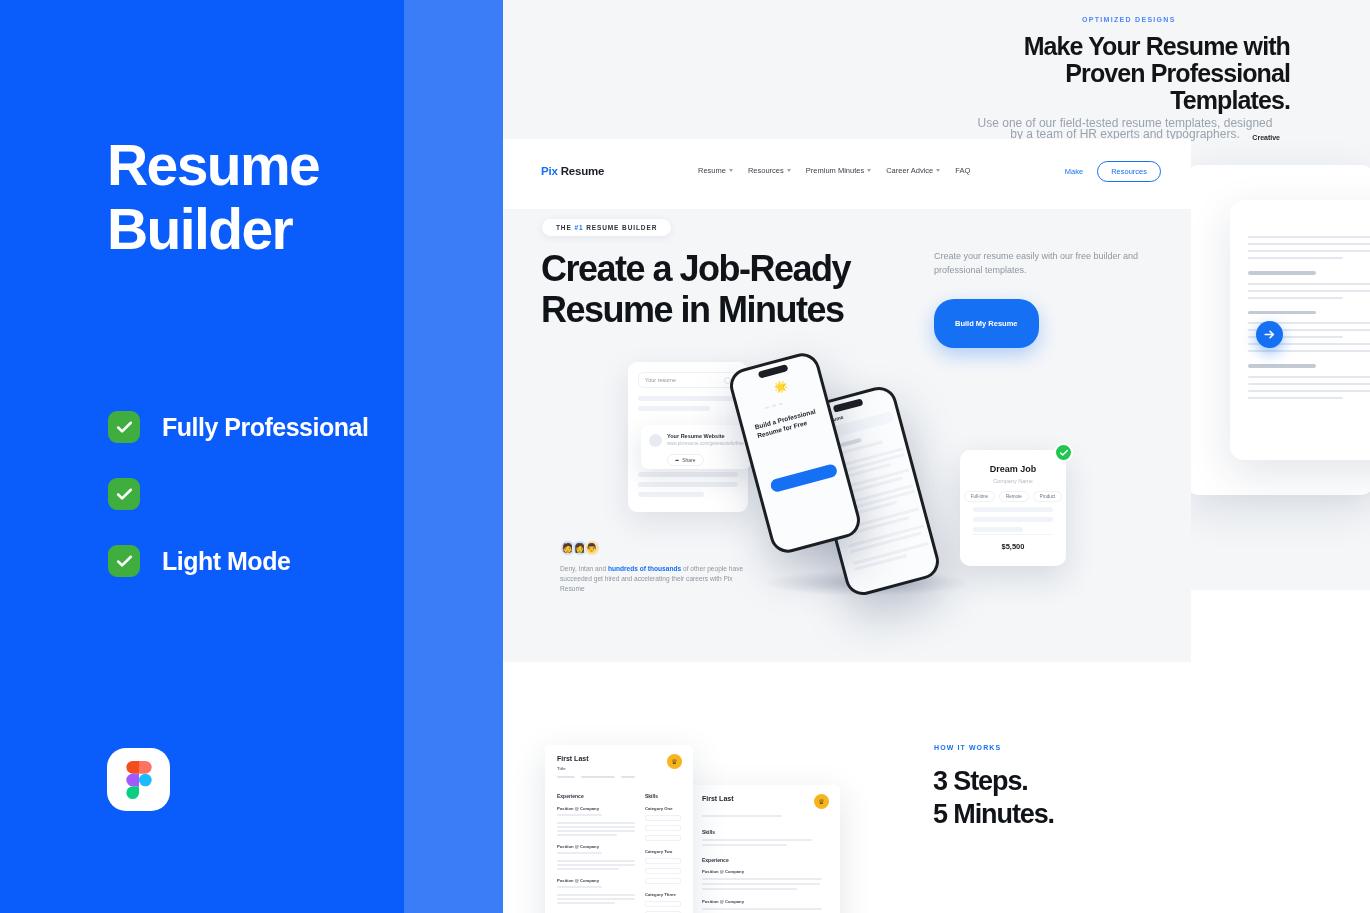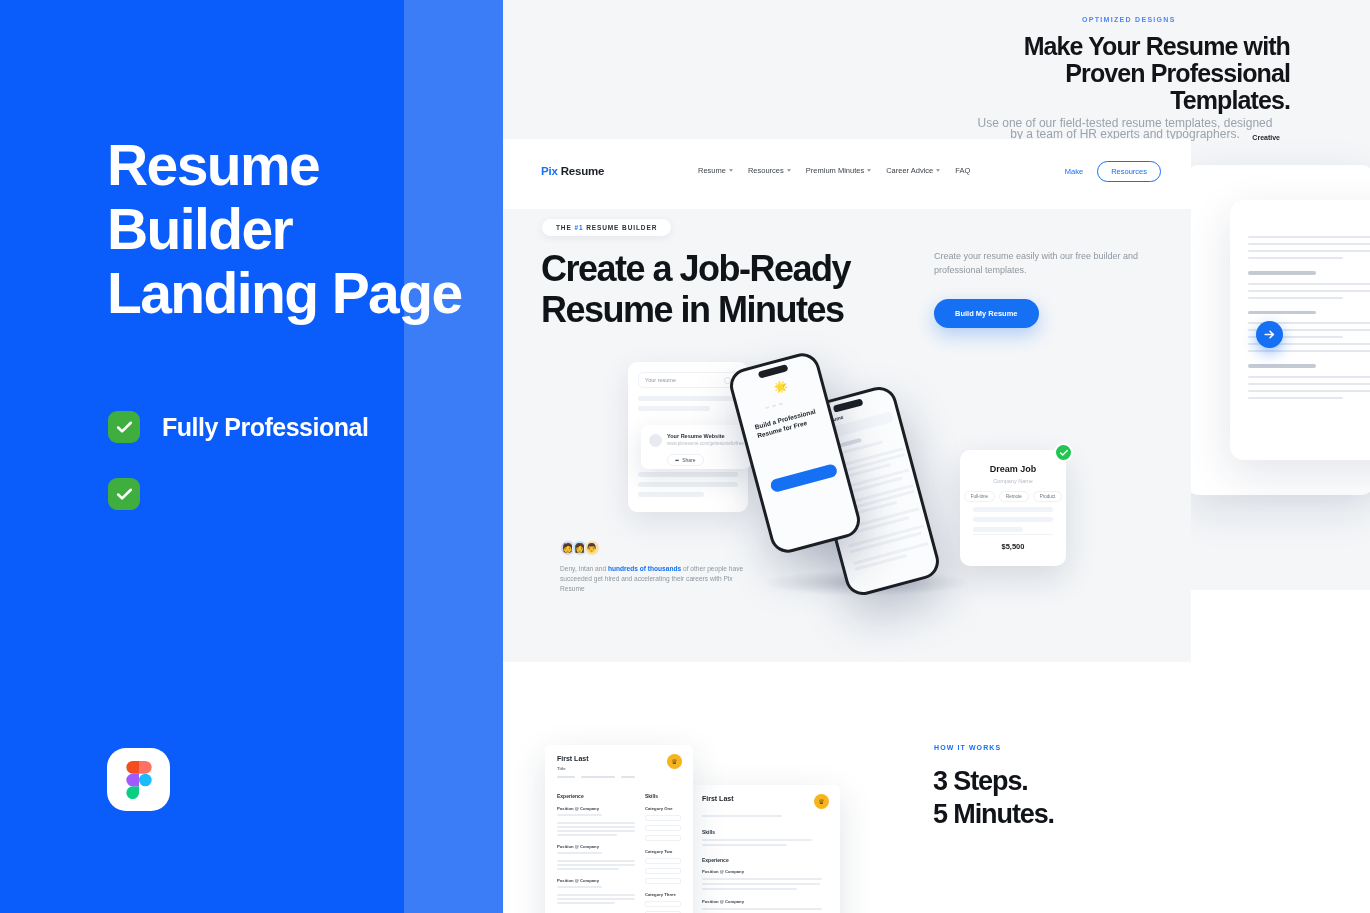--- a/index.html
+++ b/index.html
@@ -97,21 +97,21 @@
     position: absolute; left: 541px; top: 248px; width: 360px; z-index: 20;
     font-size: 36px; line-height: 41px; font-weight: 700; letter-spacing: -1.5px; color: #101418;
   }
   .hero-sub {
     position: absolute; left: 934px; top: 249px; width: 215px; z-index: 20;
     font-size: 9px; line-height: 14px; color: #8e979f;
   }
   .hero-cta {
     position: absolute; left: 934px; top: 299px; z-index: 20;
     background: #1570f4; color: #ffffff; font-size: 7.5px; font-weight: 700;
-    border-radius: 20px; padding: 10px 21px; border: none;
+    border-radius: 20px; padding: 20px 21px; border: none;
     box-shadow: 0 7px 18px rgba(21,112,244,0.30);
   }
 
   
   .proof { position: absolute; left: 560px; top: 540px; width: 190px; z-index: 22; }
   .avatars { display: flex; margin-bottom: 8px; }
   .avatar { width: 16px; height: 16px; border-radius: 50%; border: 1.6px solid #f4f6f8; margin-right: -4px; font-size: 9px; display: flex; align-items: center; justify-content: center; }
   .av1 { background: #d9d3f3; }
   .av2 { background: #bfe3f7; }
   .av3 { background: #f8dfb0; }
@@ -491,39 +491,46 @@
       <div class="cj-hr"></div>
       <div class="cj-price">$5,500</div>
     </div>
   </div>
 
   <div class="blue-panel">
     <div class="band-a"></div>
 
     <div class="promo-title">
       <span>Resume Builder</span>
-      <span>Landing Page</span>
     </div>
 
     <div class="feature-list">
       <div class="feature-row">
         <div class="check-box">
           <svg viewBox="0 0 24 24" fill="none" stroke="#ffffff" stroke-width="3.2" stroke-linecap="round" stroke-linejoin="round">
               <polyline points="20 6 9 17 4 12"></polyline>
             </svg>
         </div>
         <div class="feature-label">Fully Professional</div>
       </div>
       <div class="feature-row">
         <div class="check-box">
           <svg viewBox="0 0 24 24" fill="none" stroke="#ffffff" stroke-width="3.2" stroke-linecap="round" stroke-linejoin="round">
               <polyline points="20 6 9 17 4 12"></polyline>
             </svg>
         </div>
       </div>
+      <div class="feature-row">
+        <div class="check-box">
+          <svg viewBox="0 0 24 24" fill="none" stroke="#ffffff" stroke-width="3.2" stroke-linecap="round" stroke-linejoin="round">
+              <polyline points="20 6 9 17 4 12"></polyline>
+            </svg>
+        </div>
+        <div class="feature-label">Light Mode</div>
+      </div>
     </div>
 
     <div class="figma-badge">
       <svg width="26" height="38" viewBox="0 0 38 57">
         <path fill="#1abcfe" d="M19 28.5a9.5 9.5 0 1 1 19 0 9.5 9.5 0 0 1-19 0z"></path>
         <path fill="#0acf83" d="M0 47.5A9.5 9.5 0 0 1 9.5 38H19v9.5a9.5 9.5 0 1 1-19 0z"></path>
         <path fill="#ff7262" d="M19 0v19h9.5a9.5 9.5 0 1 0 0-19H19z"></path>
         <path fill="#f24e1e" d="M0 9.5A9.5 9.5 0 0 0 9.5 19H19V0H9.5A9.5 9.5 0 0 0 0 9.5z"></path>
         <path fill="#a259ff" d="M0 28.5A9.5 9.5 0 0 0 9.5 38H19V19H9.5A9.5 9.5 0 0 0 0 28.5z"></path>
       </svg>

